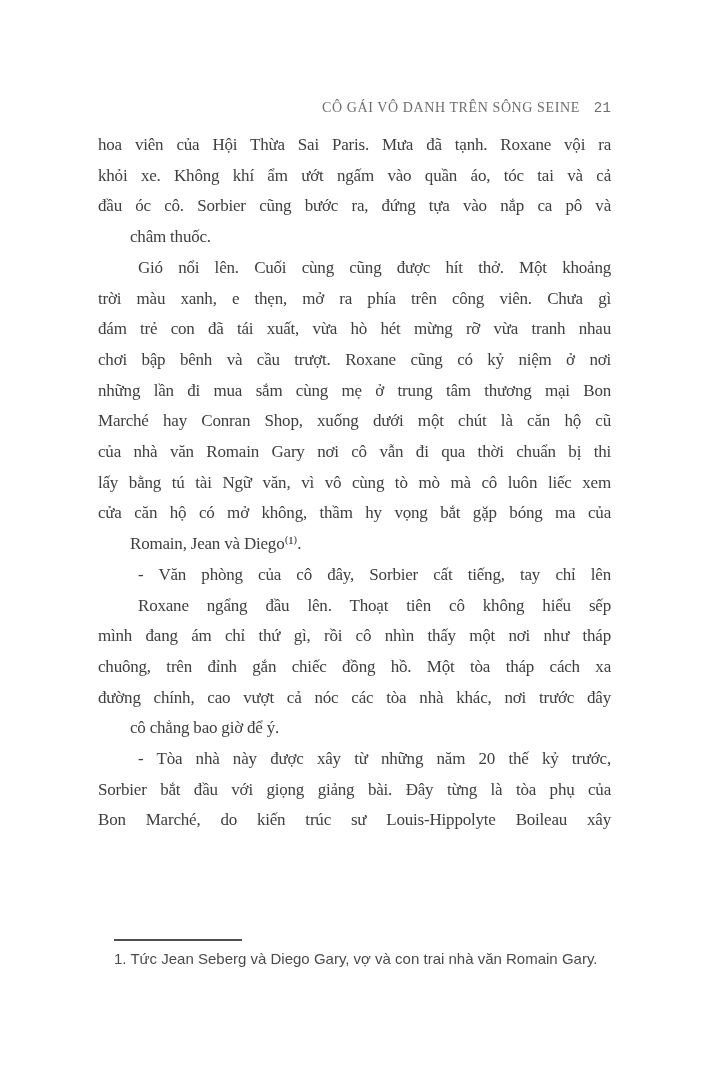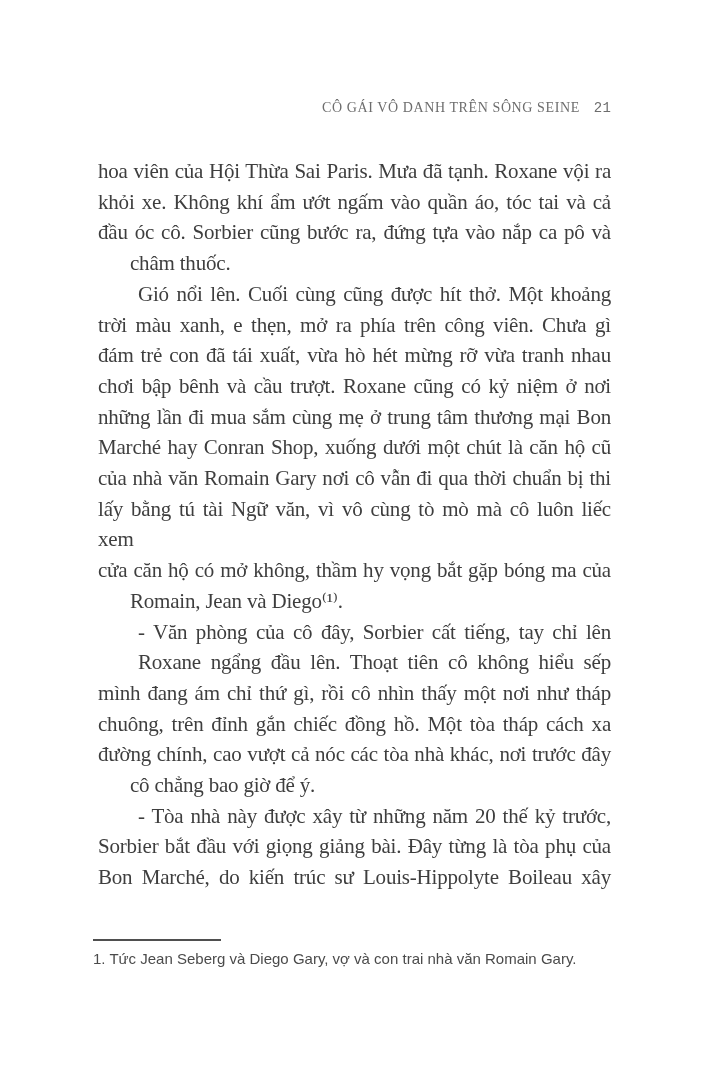--- a/index.html
+++ b/index.html
@@ -27,37 +27,37 @@
     display: flex; justify-content: flex-end; align-items: baseline;
     gap: 14px;
     color: var(--header-text);
     font-size: 14px;
     letter-spacing: 0.6px;
     white-space: nowrap;
   }
   .running-header .pagenum { letter-spacing: 0.2px; font-family: Liberation Mono, monospace; }
   .body-text {
     position: absolute;
-    top: 156px; left: 98px; width: 513px;
+    top: 130px; left: 98px; width: 513px;
     color: var(--body-text);
-    font-size: 21px;
+    font-size: 17px;
     line-height: 30.7px;
     letter-spacing: -0.2px;
   }
   .paragraph { margin: 0; }
   .line {
     text-align: justify;
     text-align-last: justify;
     min-height: 30.7px;
   }
   .line.indent { text-indent: 40px; }
   .line.para-end { text-align-last: left; margin-left: 32px; }
   .footnote {
     position: absolute;
-    top: 939px; left: 93px; width: 513px;
+    top: 939px; left: 114px; width: 513px;
   }
   .footnote-rule {
     width: 128px; height: 2px;
     background: var(--divider);
     margin: 0 0 8px 0;
   }
   .footnote-text {
     font-family: "Liberation Sans", "DejaVu Sans", sans-serif;
     font-size: 15px;
     line-height: 19px;

